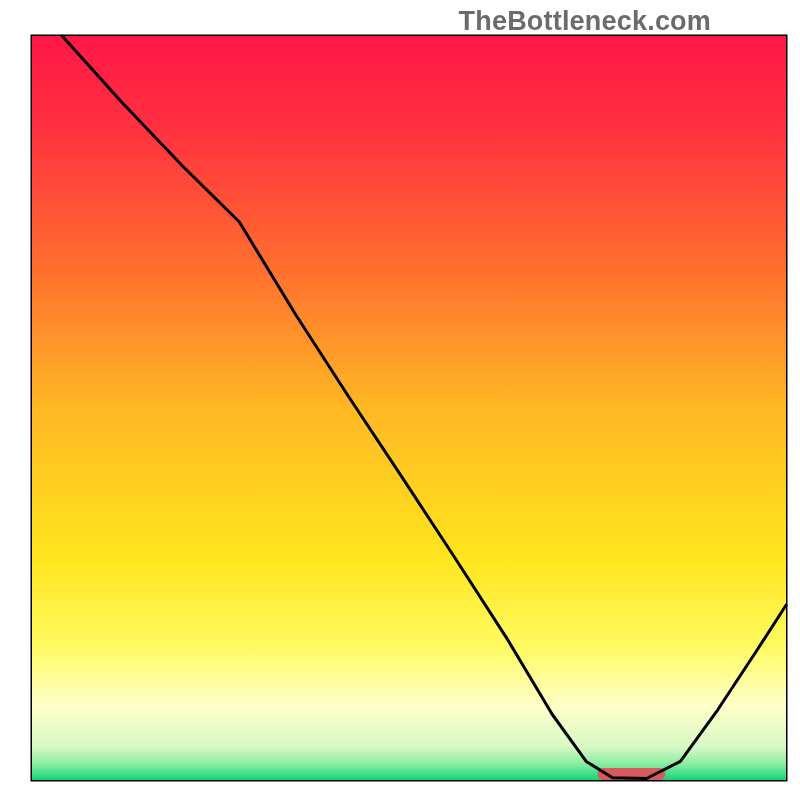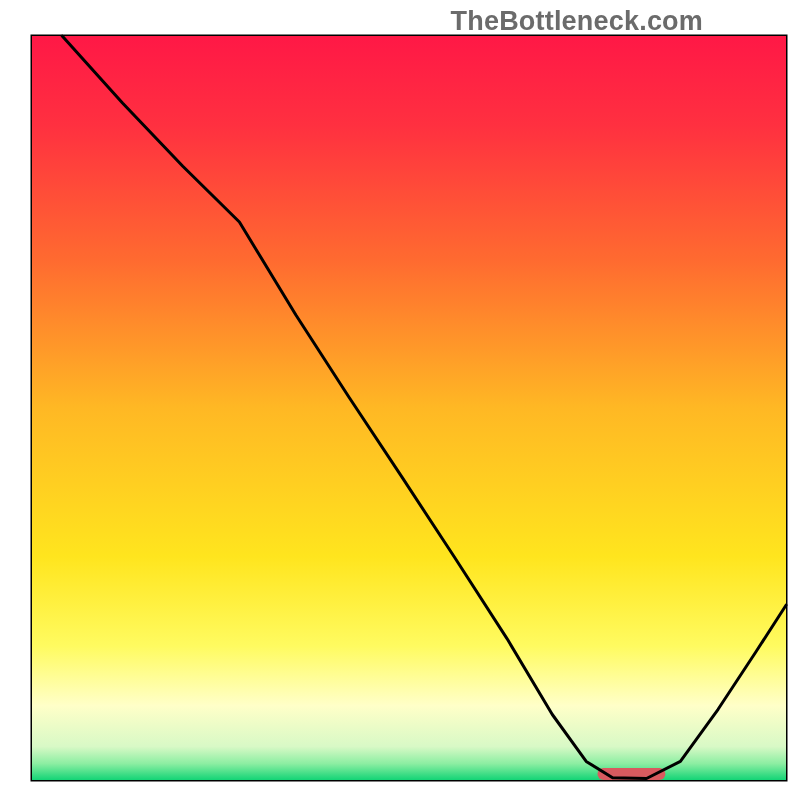--- a/index.html
+++ b/index.html
@@ -7,20 +7,21 @@
     padding: 0;
     width: 800px;
     height: 800px;
     background: #ffffff;
     font-family: Arial, Helvetica, sans-serif;
   }
   .chart-container {
     position: relative;
     width: 717px;
     height: 800px;
+    padding-left: 8px;
   }
   .watermark {
     position: absolute;
     top: 6px;
     right: 14px;
     font-size: 27px;
     font-weight: 600;
     color: #6b6b6b;
     letter-spacing: 0.2px;
     z-index: 10;

